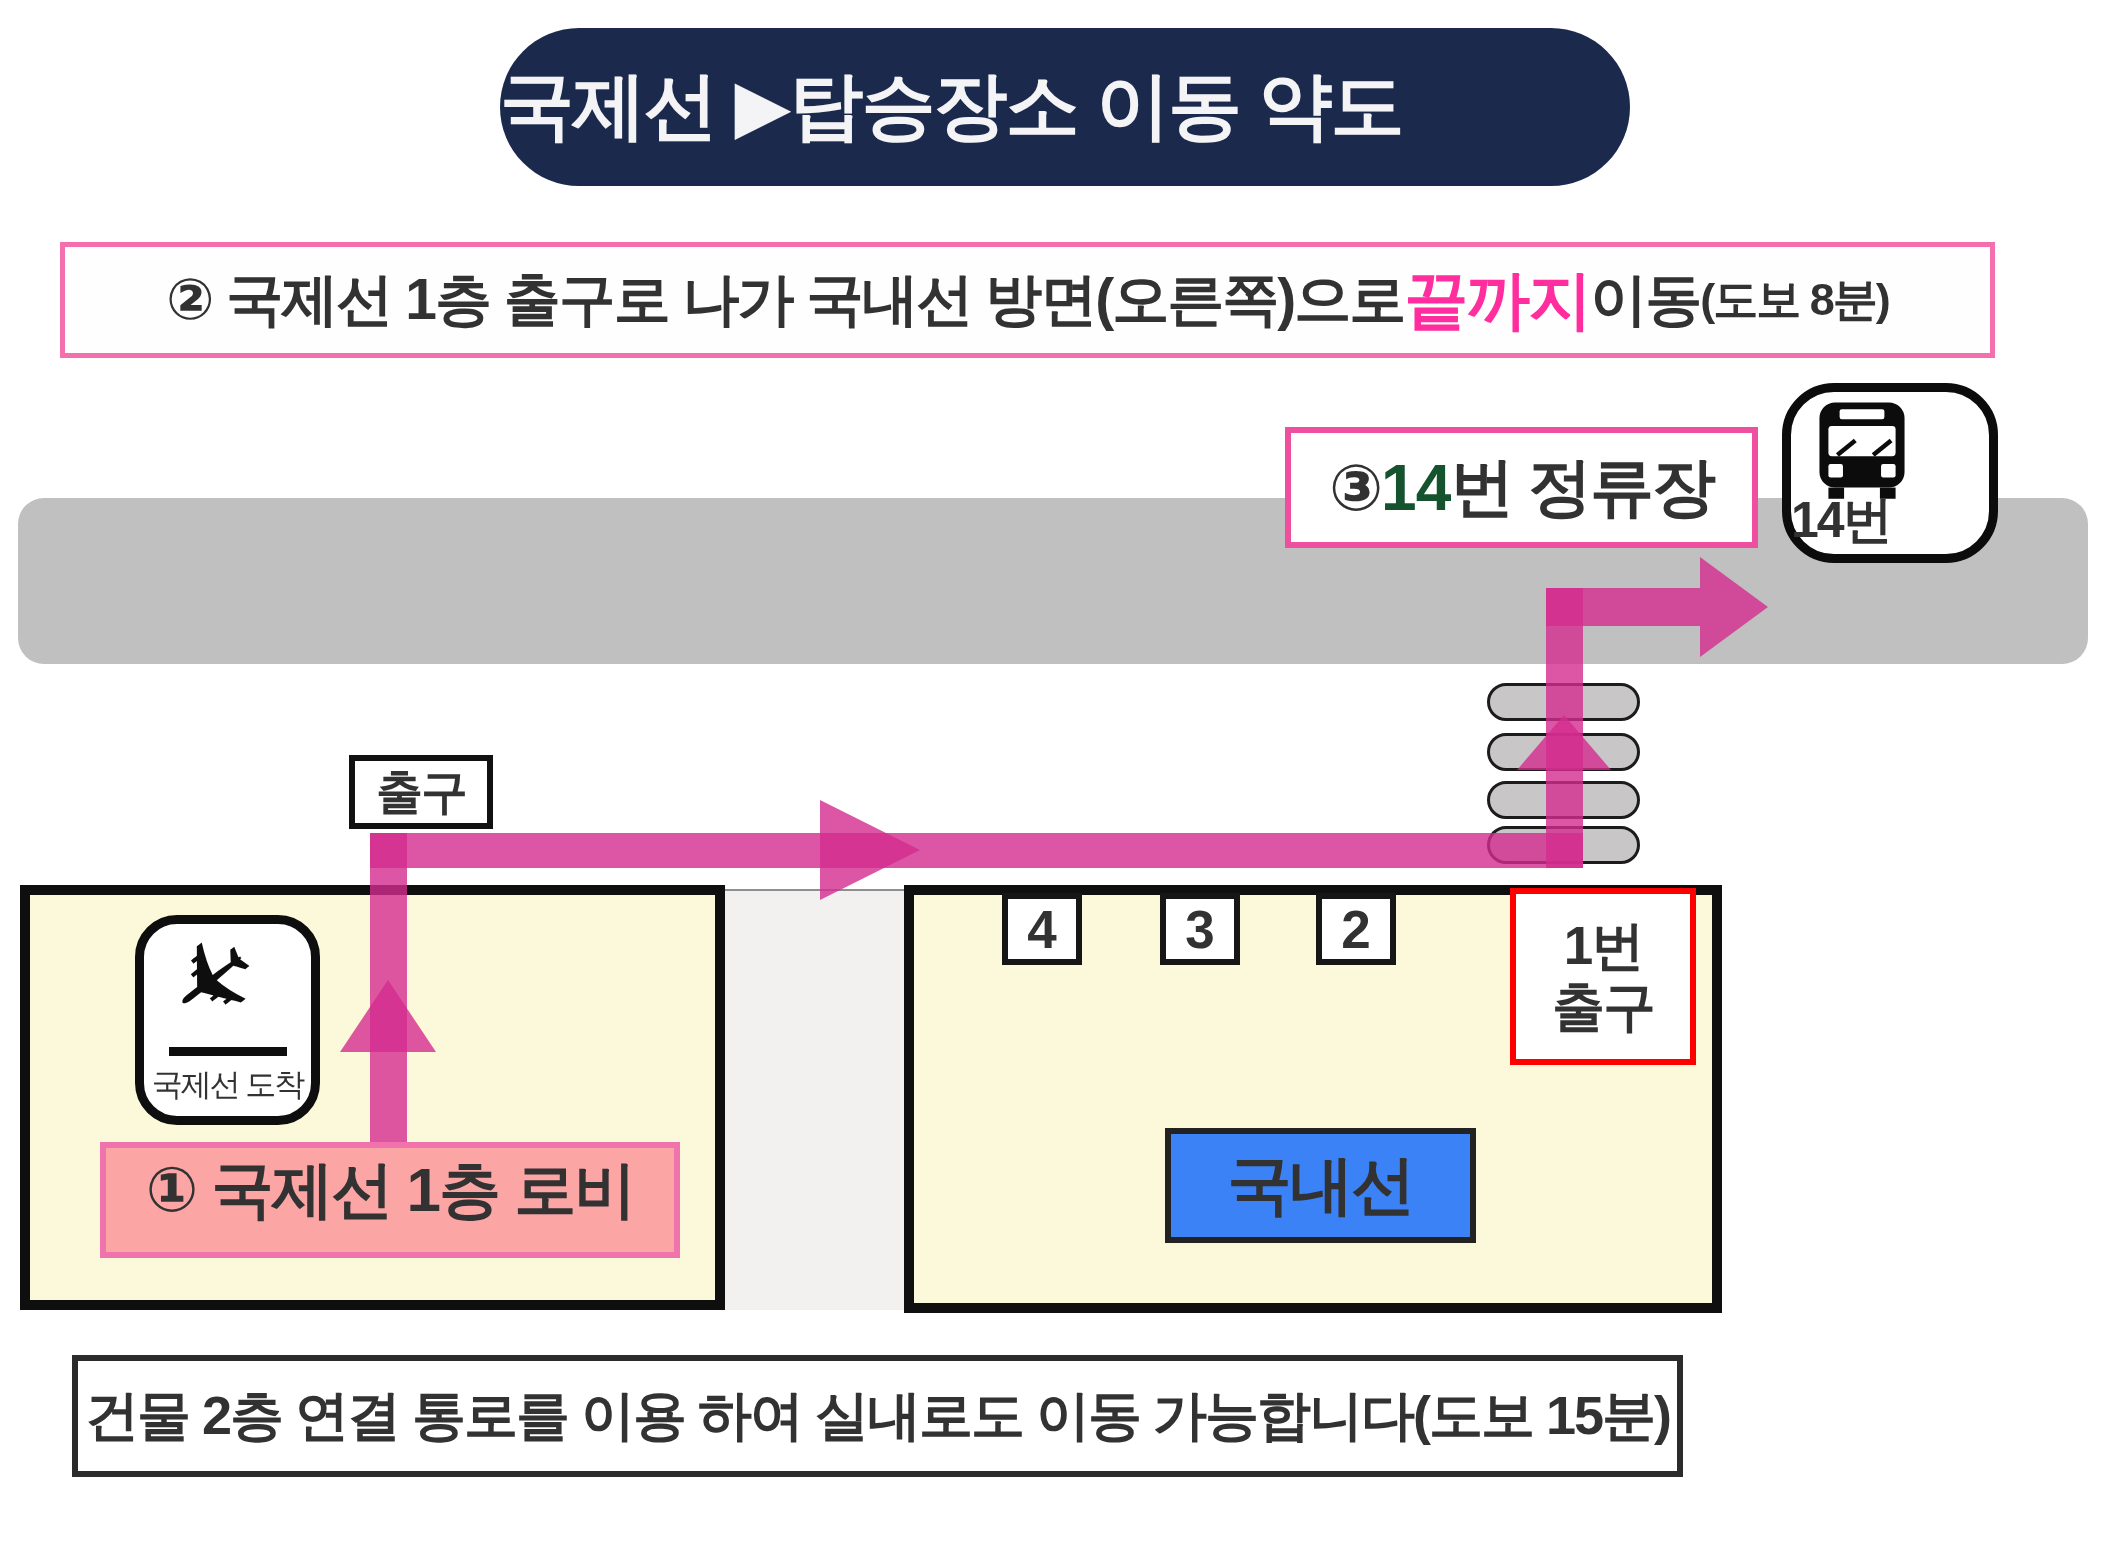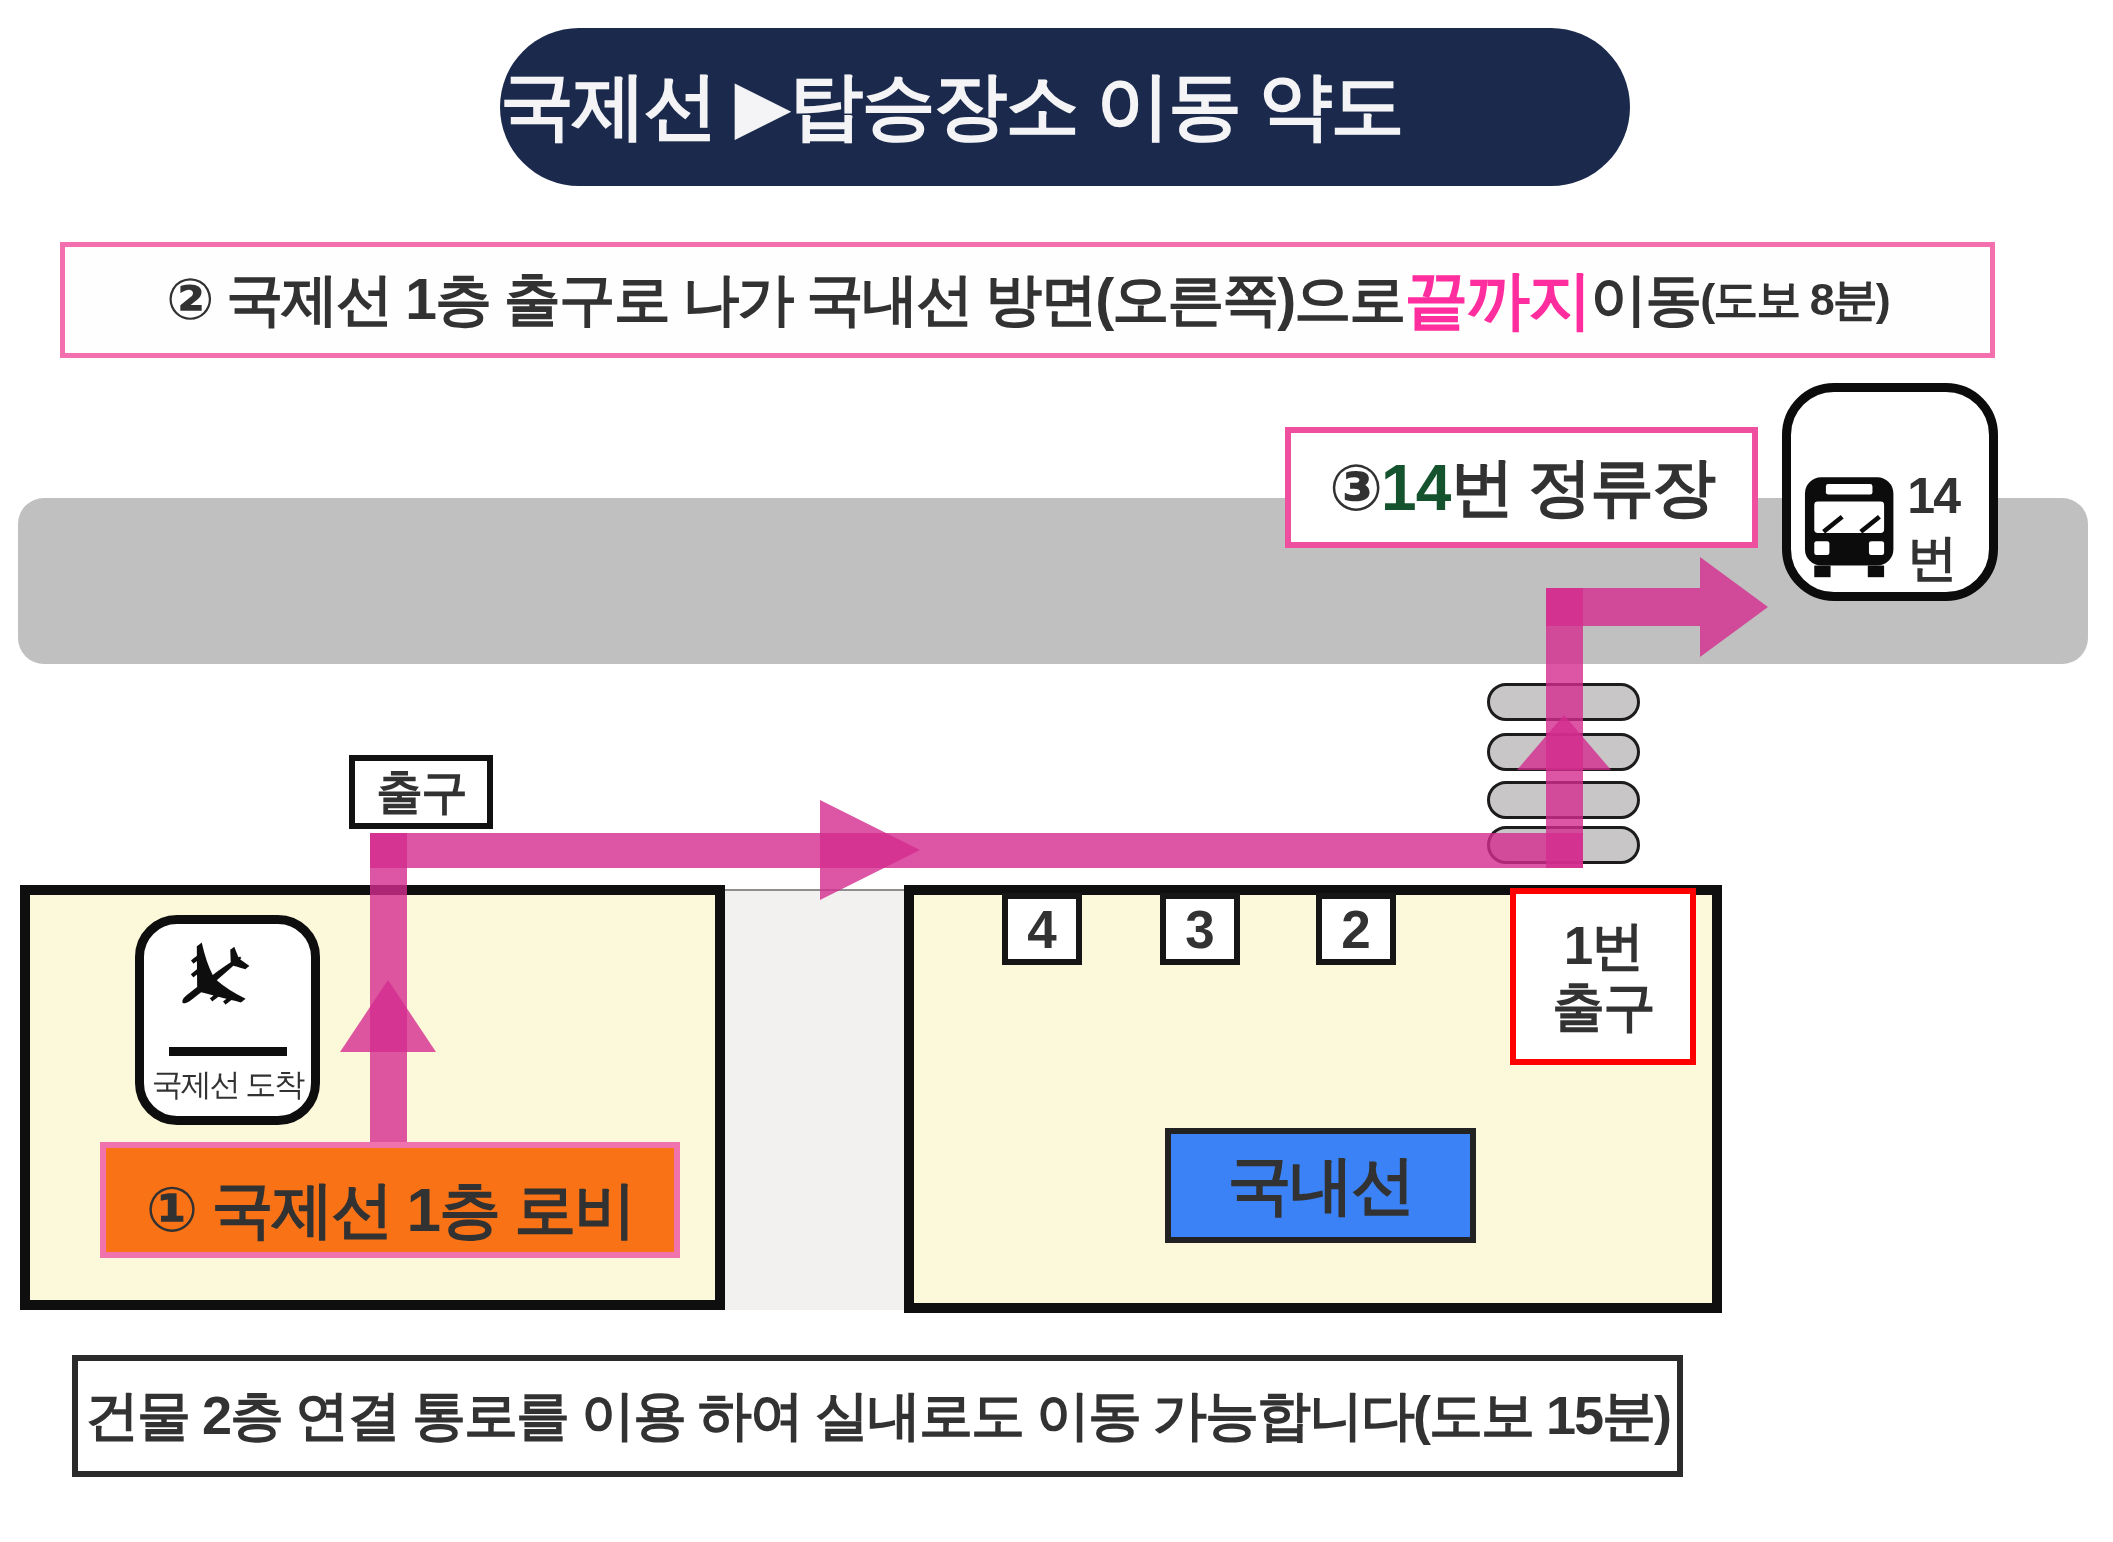--- a/index.html
+++ b/index.html
@@ -105,39 +105,39 @@
     position:absolute;top:-4px;left:26px;
     font-size:104px;color:#0e0e0e;
     transform:scaleX(-1) rotate(38deg);
     font-family:"DejaVu Sans",sans-serif;
   }
   .runway-bar{width:118px;height:9px;background:#0e0e0e;margin-bottom:8px;}
   .arrival-icon .lbl{font-size:31px;font-weight:400;letter-spacing:-2px;white-space:nowrap;}
 
   .lobby-box{
     left:100px;top:1142px;width:580px;height:116px;
-    background:#f97316;border:6px solid #f173ae;
-    display:flex;align-items:flex-end;justify-content:center;z-index:2;
+    background:#fca5a5;border:6px solid #f173ae;
+    display:flex;align-items:flex-start;justify-content:center;z-index:2;
   }
   .lobby-box span{font-size:62px;font-weight:900;letter-spacing:-2px;white-space:nowrap;}
 
   
   .step3-box{
     left:1285px;top:427px;width:473px;height:121px;
     background:#ffffff;border:6px solid #ef4f9f;
     display:flex;align-items:center;justify-content:center;white-space:nowrap;
     z-index:3;
   }
   .step3-box .t{font-size:64px;font-weight:900;letter-spacing:-2px;color:#323232;}
   .step3-box .hl{font-size:64px;font-weight:900;letter-spacing:-1px;color:#14532d;}
 
   .bus-stop{
-    left:1782px;top:383px;width:216px;height:218px;
+    left:1782px;top:383px;width:216px;height:180px;
     background:#ffffff;border:9px solid #0c0c0c;border-radius:52px;
-    display:flex;flex-direction:row;align-items:flex-end;justify-content:flex-start;
+    display:flex;flex-direction:column;align-items:flex-start;justify-content:flex-start;
     z-index:4;
   }
   .bus-stop svg{margin-top:6px;}
   .bus-stop .lbl{font-size:50px;font-weight:900;letter-spacing:-2px;margin-top:-14px;}
 
   
   .note-box{
     left:72px;top:1355px;width:1611px;height:122px;
     background:#ffffff;border:6px solid #2b2b2b;
     display:flex;align-items:center;justify-content:center;z-index:6;

